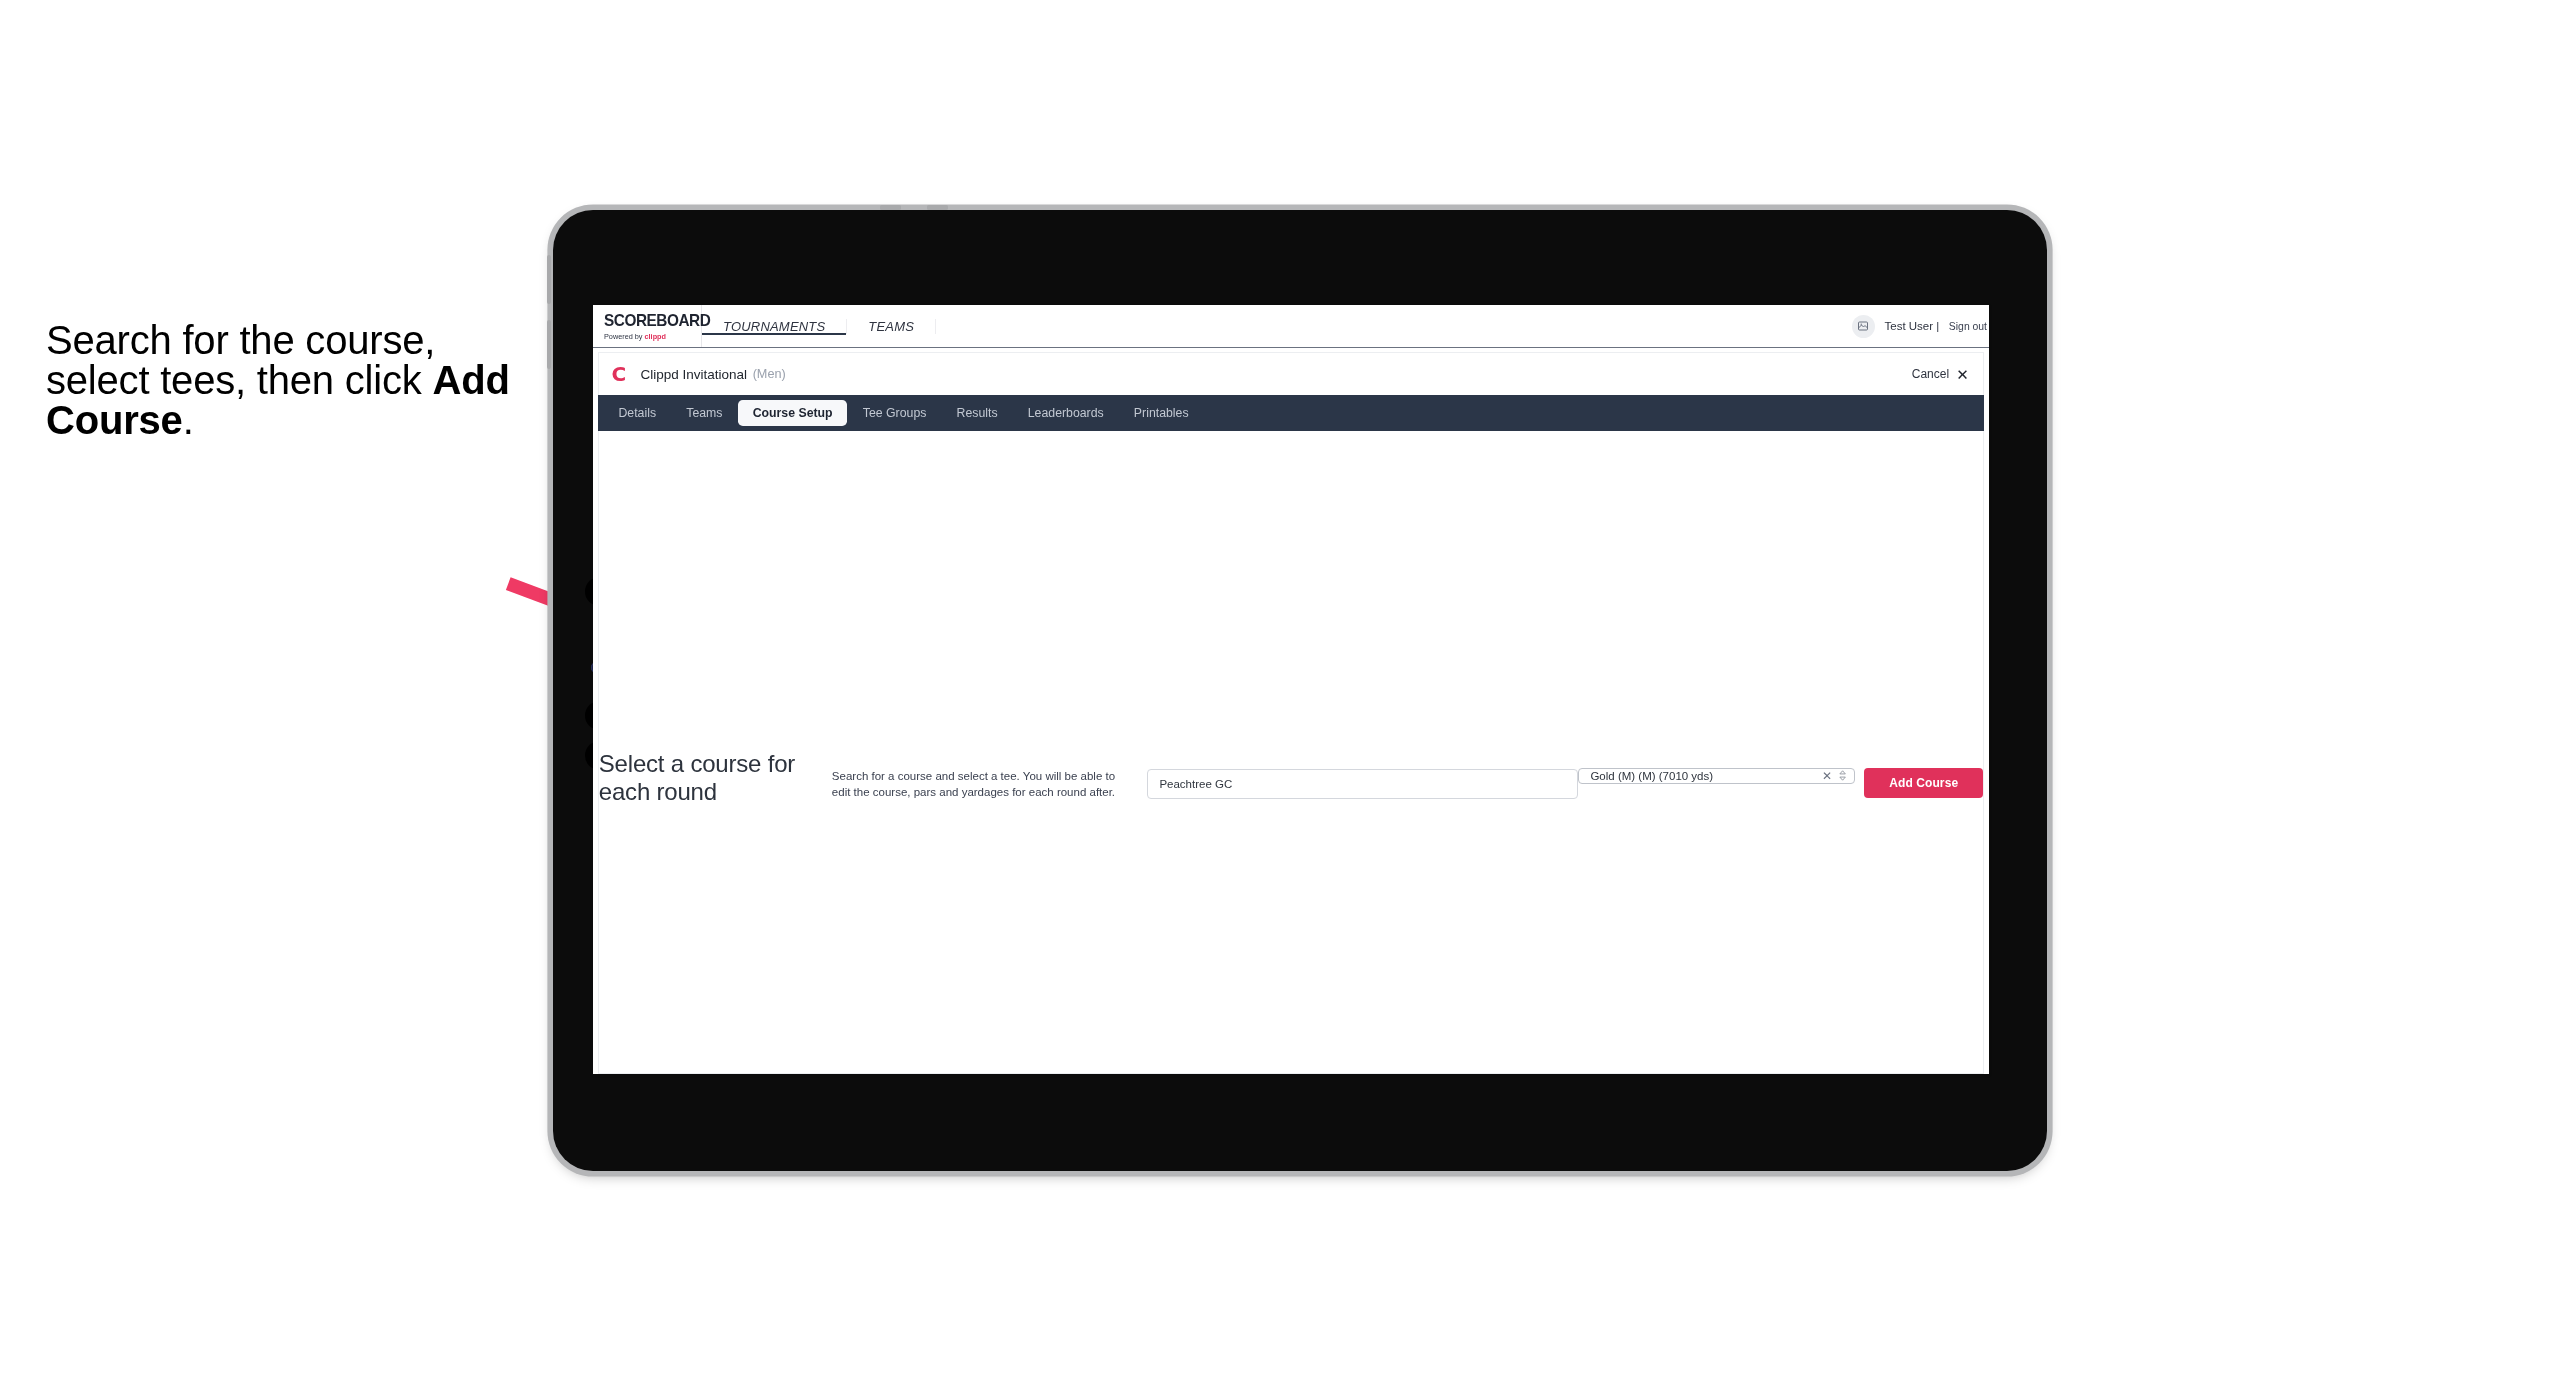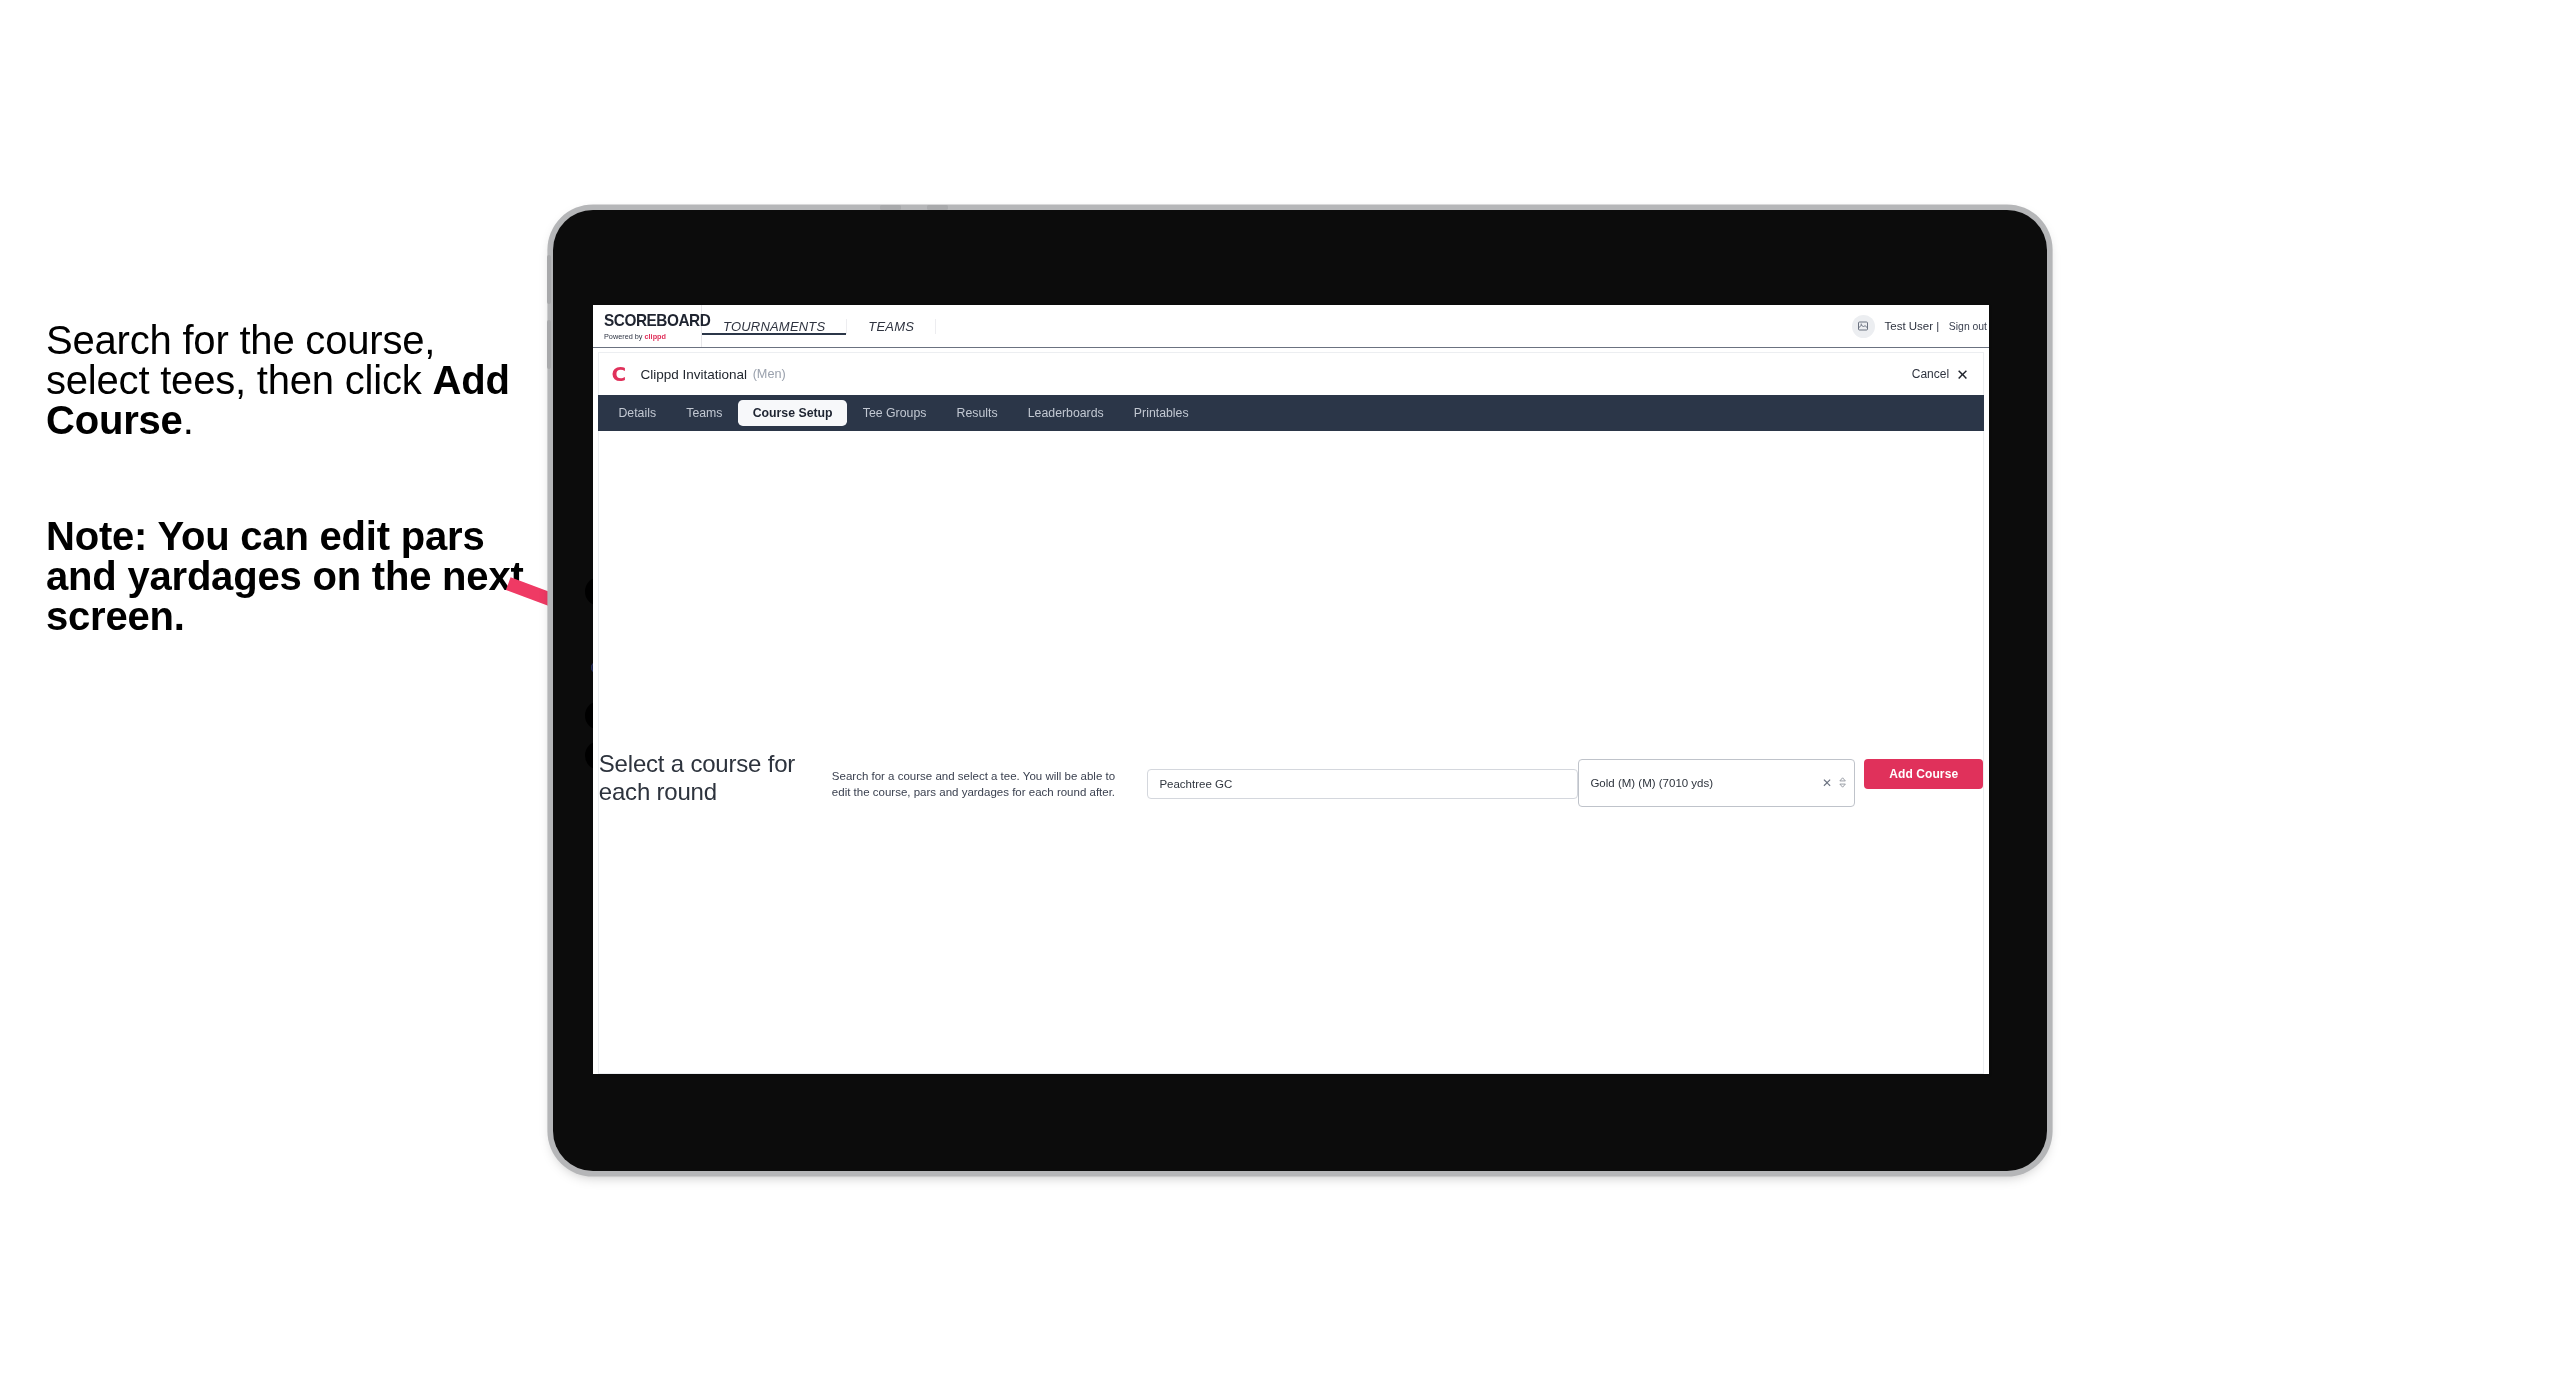--- a/index.html
+++ b/index.html
@@ -267,21 +267,21 @@
     margin-left: 27px;
   }
   .tee-row {
     margin-top: 9.6px;
     display: flex;
     align-items: stretch;
     gap: 8.8px;
   }
   .tee-select {
     width: 277px;
-    height: 48px;
+    height: 16px;
     border: 0.8px solid #bfc3ca;
     border-radius: 4px;
     background: #ffffff;
     display: flex;
     align-items: center;
     padding: 0 8px 0 11px;
     cursor: pointer;
   }
   .tee-value { font-size: 11.5px; color: #2e343d; }
   .tee-icons { margin-left: auto; display: flex; align-items: center; gap: 7.2px; }
@@ -301,21 +301,20 @@
     letter-spacing: 0.1px;
   }
 </style>
 </head>
 <body>
 
 <div class="annotation">
   <div class="annot-para">
     <span>Search for the course, select tees, then click </span><span class="bold">Add Course</span><span>.</span>
   </div>
-  <div class="annot-para-2">Note: You can edit pars and yardages on the next screen.</div>
 </div>
 
 <svg class="arrow-svg" viewBox="0 0 760 330">
   <line x1="38" y1="42" x2="668" y2="278" stroke="#ef3a64" stroke-width="17" stroke-linecap="butt"></line>
   <polygon points="660,238 730,300 672,316" fill="#ef3a64"></polygon>
 </svg>
 
 <div class="tablet">
   <div class="dev-notch" style="left:327px;"></div>
   <div class="dev-notch" style="left:374px;"></div>

